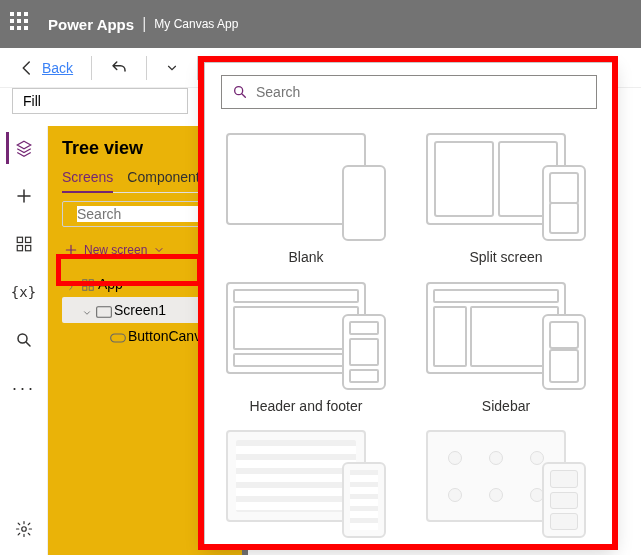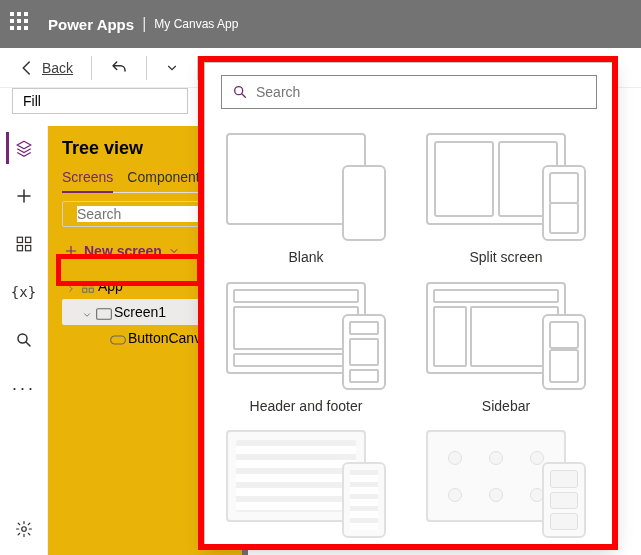--- a/index.html
+++ b/index.html
@@ -8,21 +8,21 @@
   
   .titlebar { height: 48px; background: #737373; display: flex; align-items: center; padding: 0 10px; color: #fff; }
   .waffle { width: 24px; height: 24px; display: grid; grid-template-columns: repeat(3,4px); grid-template-rows: repeat(3,4px); gap: 3px; margin-right: 14px; cursor: pointer; }
   .waffle span { background: #fff; width: 4px; height: 4px; }
   .titlebar .brand { font-weight: 600; font-size: 15px; }
   .titlebar .sep { margin: 0 8px; opacity: .8; }
   .titlebar .appname { font-size: 12px; }
 
   
   .toolbar { height: 40px; display: flex; align-items: center; padding: 0 12px; gap: 10px; border-bottom: 1px solid #eee; }
-  .back-btn { display: flex; align-items: center; gap: 6px; color: #404040; font-size: 14px; cursor: pointer; padding: 4px 6px; text-decoration: underline; }
+  .back-btn { display: flex; align-items: center; gap: 6px; color: #3b82f6; font-size: 14px; cursor: pointer; padding: 4px 6px; text-decoration: underline; }
   .vdiv { width: 1px; height: 24px; background: #d0d0d0; margin: 0 2px; }
   .undo-btn, .chev-btn { color: #323130; cursor: pointer; padding: 4px 6px; font-size: 16px; }
 
   
   .formula-row { height: 32px; display: flex; align-items: stretch; padding: 0 12px 6px 12px; }
   .formula-row input { flex: 1; border: 1px solid #c8c8c8; padding: 4px 10px; font-size: 14px; outline: none; max-width: 176px; }
 
   
   .left-rail { position: absolute; left: 0; top: 126px; width: 48px; height: 429px; background: #fff; border-right: 1px solid #eee; display: flex; flex-direction: column; align-items: center; padding-top: 6px; gap: 16px; }
   .rail-btn { width: 32px; height: 32px; display: flex; align-items: center; justify-content: center; cursor: pointer; color: #323130; font-size: 17px; }
@@ -30,21 +30,21 @@
   .rail-spacer { flex: 1; }
 
   
   .tree-panel { position: absolute; left: 48px; top: 126px; width: 200px; height: 429px; border-right: 6px solid #737373; background: #eab308; padding: 12px 14px 2px 14px; }
   .tree-title { font-size: 18px; font-weight: 600; margin-bottom: 10px; }
   .tree-tabs { display: flex; gap: 14px; border-bottom: 1px solid #e0e0e0; font-size: 14px; }
   .tree-tab { padding-bottom: 6px; cursor: pointer; color: #323130; }
   .tree-tab.active { color: #742774; font-weight: 400; border-bottom: 2px solid #742774; margin-bottom: -1px; }
   .tree-search { margin-top: 8px; display: flex; align-items: center; gap: 6px; border: 1px solid #d0d0d0; padding: 4px 8px; color: #666; font-size: 14px; border-radius: 2px; }
   .tree-search input { border: none; outline: none; flex: 1; font-size: 14px; }
-  .new-screen { margin-top: 10px; display: flex; align-items: center; gap: 6px; color: #742774; font-size: 14px; cursor: pointer; padding: 6px 2px; font-weight: 700; }
+  .new-screen { margin-top: 10px; display: flex; align-items: center; gap: 6px; color: #742774; font-size: 12px; cursor: pointer; padding: 6px 2px; font-weight: 400; }
   .tree-items { margin-top: 8px; font-size: 14px; }
   .tree-row { display: flex; align-items: flex-end; gap: 2px; padding: 5px 4px; cursor: pointer; border-radius: 2px; }
   .tree-row.selected { background: #edebe9; }
   .tree-row .caret { width: 12px; color: #666; font-size: 11px; }
   .tree-row .icn { width: 16px; color: #555; display:flex; align-items:center; justify-content:center; }
   .tree-row.indent1 { padding-left: 20px; }
   .tree-row.indent2 { padding-left: 48px; }
 
   
   .popup { position: absolute; left: 204px; top: 62px; width: 410px; height: 484px; background: #fff; border: 1px solid #c8c8c8; box-shadow: 0 6px 18px rgba(0,0,0,.18); padding: 12px 16px 0 16px; overflow: hidden; }

